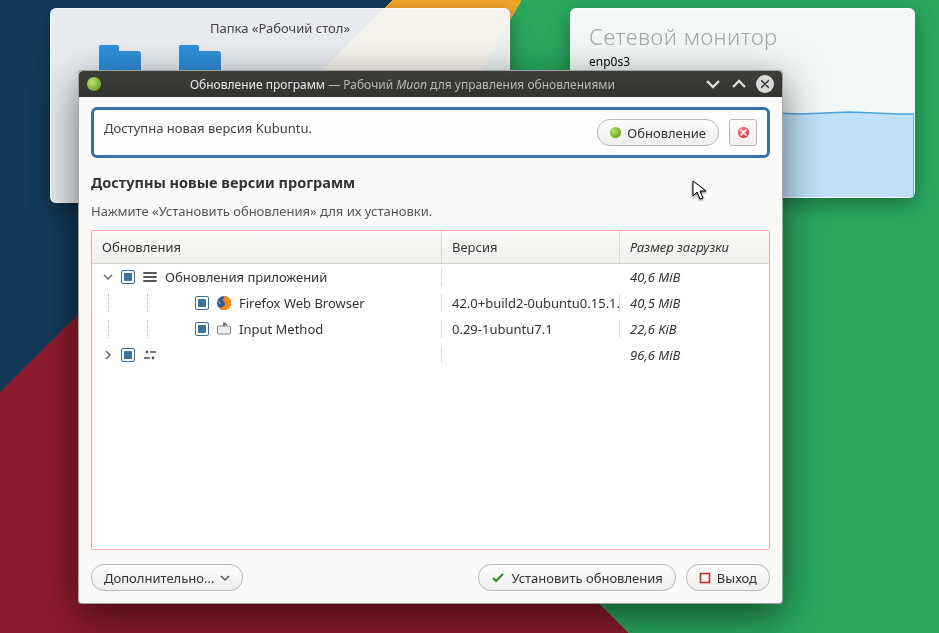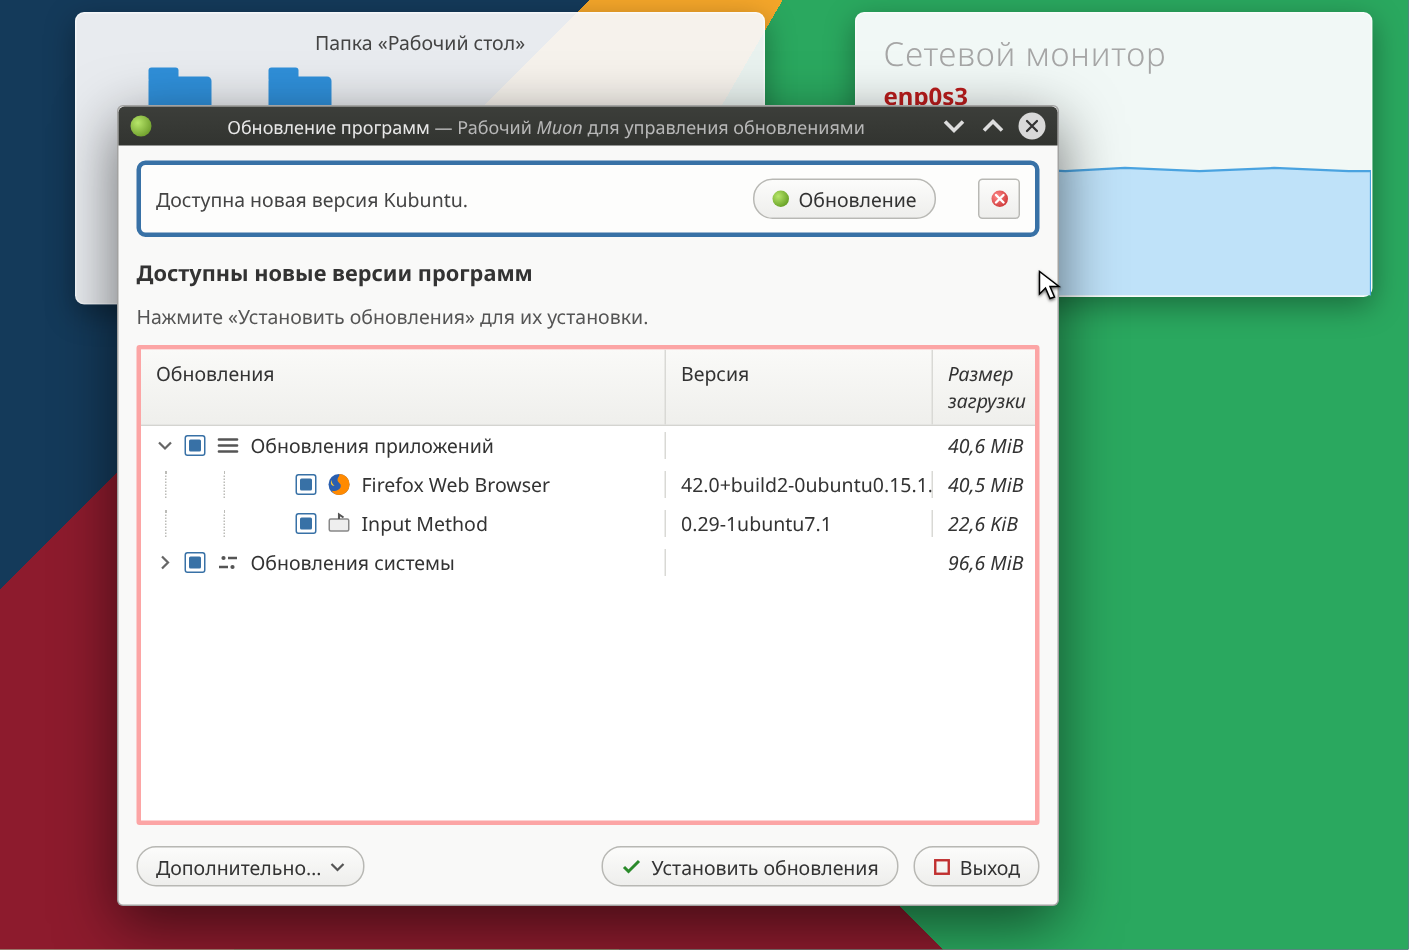--- a/index.html
+++ b/index.html
@@ -25,27 +25,27 @@
   .folder-icon { width: 42px; height: 34px; background: #2f8fd9; border-radius: 3px 3px 2px 2px; position: relative; }
   .folder-icon:before { content:""; position:absolute; top:-6px; left:0; width:20px; height:8px; background:#2f8fd9; border-radius:2px 2px 0 0; }
 
   
   .net-widget {
     position: absolute; right: 24px; top: 8px; width: 345px; height: 190px;
     background: rgba(250,251,252,0.96); border-radius: 6px; border: 1px solid rgba(255,255,255,0.6);
     box-shadow: 0 6px 20px rgba(0,0,0,0.35); padding: 12px 18px;
   }
   .net-title { font-size: 22px; color: #a6a6a6; font-weight: 300; letter-spacing: 0.5px; margin-bottom: 2px; }
-  .net-iface { font-size: 16px; color: #b91c1c; font-weight: bold; }
+  .net-iface { font-size: 12px; color: #000000; }
   .net-graph { position:absolute; left:0; right:0; bottom:0; height: 115px; }
   .net-graph svg { width:100%; height:100%; }
 
   
   .dialog {
-    position: absolute; left: 78px; top: 70px; width: 628px; height: 534px;
+    position: absolute; left: 78px; top: 70px; width: 705px; height: 534px;
     background: #f9f9f8; border: 1px solid rgba(0,0,0,0.35); border-radius: 4px;
     box-shadow: 0 12px 40px rgba(0,0,0,0.55);
     display: flex; flex-direction: column;
   }
   .titlebar {
     height: 26px; background: linear-gradient(#3c3e3a, #323430);
     display:flex; align-items:center; gap:8px; padding: 0 8px; border-radius: 4px 4px 0 0;
     color: #e8e8e8; font-size: 12px;
   }
   .tb-icon { width:14px; height:14px; border-radius:7px; background: radial-gradient(circle at 35% 35%, #b7e66a, #5a8a1a); }
@@ -53,41 +53,41 @@
   .tb-seg { white-space: pre; }
   .tb-sub { color:#b8b8b8; }
   .tb-btn { width:18px; height:18px; display:inline-flex; align-items:center; justify-content:center; color:#ddd; border-radius:9px; cursor:pointer; }
   .tb-close { background:#d9d9d9; color:#333; }
   .tb-close svg { width:10px; height:10px; }
 
   .dialog-body { flex:1; display:flex; flex-direction:column; padding: 10px 12px 12px; gap:10px; }
 
   .banner {
     border: 3px solid #3871a6; border-radius: 6px; background: #fdfdfc;
-    display:flex; align-items:center; padding: 9px 10px; gap:28px;
+    display:flex; padding: 9px 10px; gap:10px;
   }
   .banner-msg { flex:1; color:#444; font-size: 13px; }
   .btn {
     height: 27px; padding: 0 12px; background: linear-gradient(#fcfcfb,#eeeeec);
     border: 1px solid #b8b8b4; border-radius: 13px; font-size: 13px; color:#333;
     display:inline-flex; align-items:center; gap:6px; cursor:pointer;
   }
   .dot { width:11px; height:11px; border-radius:6px; display:inline-block; }
   .dot.green { background: radial-gradient(circle at 35% 35%, #b7e66a, #4d8a0f); }
   .dot.red { background: radial-gradient(circle at 35% 35%, #ff8a8a, #c02020); }
   .icon-btn {
     width: 28px; height:27px; display:inline-flex; align-items:center; justify-content:center;
     background: linear-gradient(#fcfcfb,#eeeeec); border:1px solid #b8b8b4; border-radius:3px; cursor:pointer;
   }
 
   .section-title { font-size: 14.5px; font-weight: 700; color:#333; padding-top:4px; }
   .section-sub { font-size: 13px; color:#555; }
 
   .table {
-    flex:1; border:3px solid #fca5a5; background:#fff; border-radius:2px; overflow:hidden;
+    flex:1; border:1px solid #fca5a5; background:#fff; border-radius:2px; overflow:hidden;
     display:flex; flex-direction:column; font-size: 13px; color:#333;
   }
   .thead { display:flex; background: linear-gradient(#fafaf8,#efefec); border-bottom:1px solid #d4d4d0; }
   .th { padding:7px 10px; font-weight:400; color:#333; }
   .c-upd { flex: 0 0 350px; border-right:1px solid #d9d9d5; }
   .c-ver { flex: 0 0 178px; border-right:1px solid #d9d9d5; }
   .c-sz  { flex: 1; font-style: italic; }
 
   .tbody { flex:1; overflow:auto; }
   .row { display:flex; align-items:center; height:26px; }
@@ -244,21 +244,20 @@
               </span>
               <span class="chk filled"></span>
               <span class="ico16">
                 <svg viewBox="0 0 16 16">
                   <circle cx="5" cy="5" r="1.4" fill="#555"></circle>
                   <path d="M8 5h6" stroke="#555" stroke-width="1.6"></path>
                   <circle cx="11" cy="11" r="1.4" fill="#555"></circle>
                   <path d="M2 11h6" stroke="#555" stroke-width="1.6"></path>
                 </svg>
               </span>
-              <span>Обновления системы</span>
             </div>
             <div class="cell c-ver"></div>
             <div class="cell c-sz">96,6 MiB</div>
           </div>
         </div>
     </div>
 
     <div class="footer">
       <button class="btn">
         <span>Дополнительно…</span>

